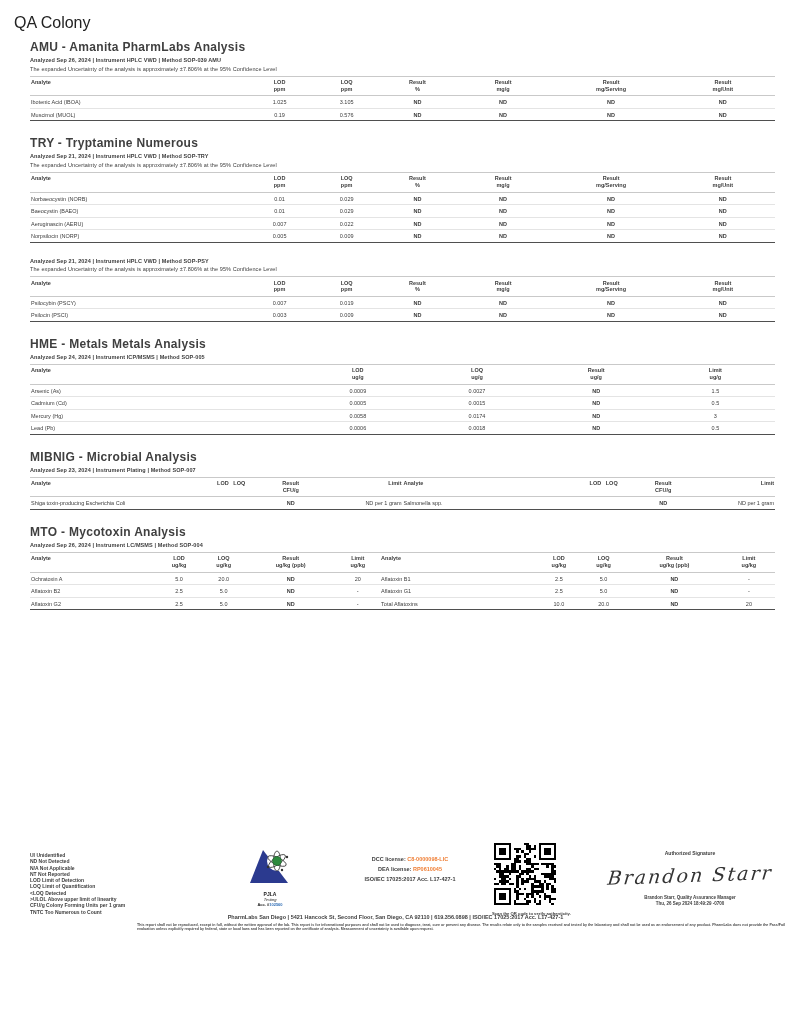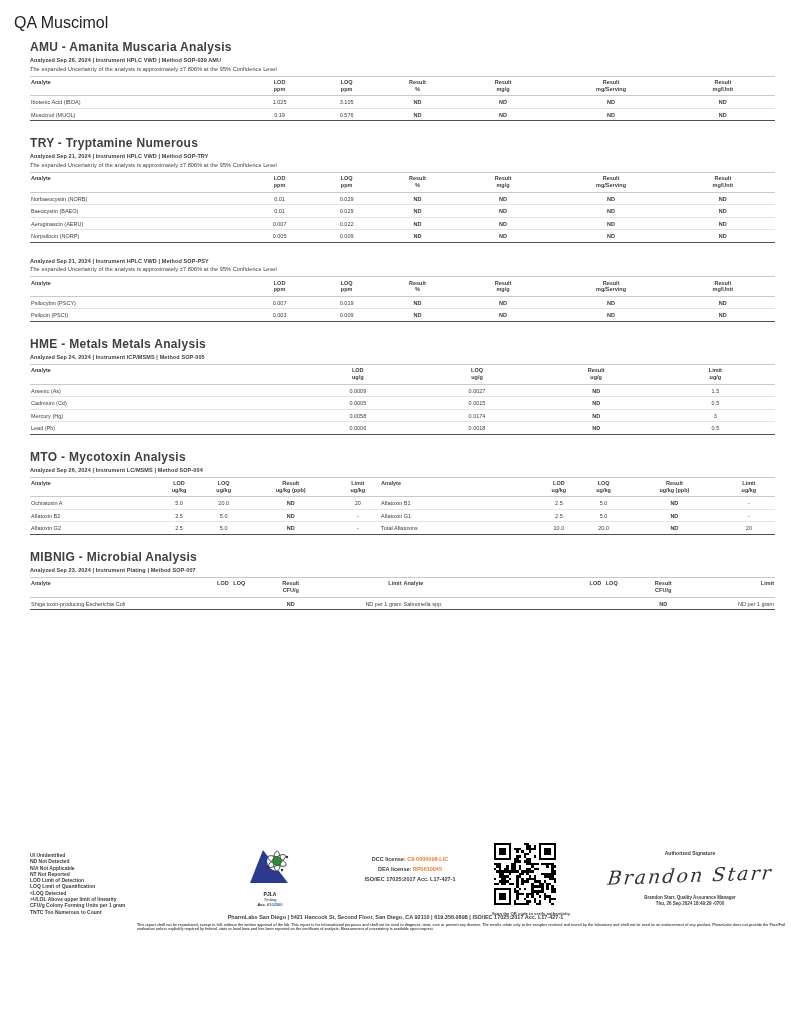--- a/index.html
+++ b/index.html
@@ -71,26 +71,26 @@
   .pw-word { font-size:21px; font-weight:bold; color:#1b75bc; line-height:22px; white-space:nowrap; letter-spacing:-0.5px; }
   .pw-word .pulse-svg { vertical-align:-2px; margin:0 -2px; }
   .pw-tag { font-size:5.4px; font-weight:bold; color:#3cb54a; letter-spacing:0.55px; margin-top:1px; white-space:nowrap; }
 </style>
 </head>
 <body>
 
 <div class="page">
 
   <div class="top-header">
-    <div class="qa-label">QA Muscimol</div>
+    <div class="qa-label">QA Colony</div>
   </div>
 
   <div class="sections">
     <section>
-      <div class="sec-title">AMU - Amanita Muscaria Analysis</div>
+      <div class="sec-title">AMU - Amanita PharmLabs Analysis</div>
       <div class="sec-meta">Analyzed Sep 26, 2024   |  Instrument HPLC VWD  | Method SOP-039 AMU</div>
       <div class="sec-unc">The expanded Uncertainty of the analysis is approximately ±7.806% at the 95% Confidence Level</div>
       <div data-table="sections.0.table">
           <table class="data-table">
             <colgroup>
               <col style="width: 29%;">
               <col style="width: 9%;">
               <col style="width: 9%;">
               <col style="width: 10%;">
               <col style="width: 13%;">
@@ -313,20 +313,65 @@
                 <td style="text-align: center;">0.0174</td>
                 <td class="nd" style="text-align: center;">ND</td>
                 <td style="text-align: center;">3</td>
               </tr>
               <tr>
                 <td style="text-align: left;">Lead (Pb)</td>
                 <td style="text-align: center;">0.0006</td>
                 <td style="text-align: center;">0.0018</td>
                 <td class="nd" style="text-align: center;">ND</td>
                 <td style="text-align: center;">0.5</td>
+              </tr>
+            </tbody>
+          </table>
+        </div>
+    </section>
+
+    <section>
+      <div class="sec-title">MIBNIG - Microbial Analysis</div>
+      <div class="sec-meta">Analyzed Sep 23, 2024  |  Instrument Plating  | Method SOP-007</div>
+      <div data-table="sections.4.table">
+          <table class="data-table">
+            <colgroup>
+              <col style="width: 23%;">
+              <col style="width: 8%;">
+              <col style="width: 8%;">
+              <col style="width: 11%;">
+              <col style="width: 23%;">
+              <col style="width: 8%;">
+              <col style="width: 8%;">
+              <col style="width: 11%;">
+            </colgroup>
+            <thead>
+              <tr>
+                <th style="text-align: left;">Analyte</th>
+                <th style="text-align: center;">LOD&nbsp;&nbsp;&nbsp;LOQ</th>
+                <th style="text-align: center;">Result
+CFU/g</th>
+                <th style="text-align: right;">Limit</th>
+                <th style="text-align: left;">Analyte</th>
+                <th style="text-align: center;">LOD&nbsp;&nbsp;&nbsp;LOQ</th>
+                <th style="text-align: center;">Result
+CFU/g</th>
+                <th style="text-align: right;">Limit</th>
+              </tr>
+            </thead>
+            <tbody>
+              <tr>
+                <td style="text-align: left;">Shiga toxin-producing Escherichia Coli</td>
+                <td style="text-align: center;"></td>
+                <td class="nd" style="text-align: center;">ND</td>
+                <td style="text-align: right;">ND per 1 gram</td>
+                <td style="text-align: left;">Salmonella spp.</td>
+                <td style="text-align: center;"></td>
+                <td class="nd" style="text-align: center;">ND</td>
+                <td style="text-align: right;">ND per 1 gram</td>
               </tr>
             </tbody>
           </table>
         </div>
     </section>
 
     <section>
       <div class="sec-title">MTO - Mycotoxin Analysis</div>
       <div class="sec-meta">Analyzed Sep 26, 2024  |  Instrument LC/MSMS  | Method SOP-004</div>
       <div data-table="sections.5.table">
@@ -394,65 +439,20 @@
                 <td style="text-align: left;">Aflatoxin G2</td>
                 <td style="text-align: center;">2.5</td>
                 <td style="text-align: center;">5.0</td>
                 <td class="nd" style="text-align: center;">ND</td>
                 <td style="text-align: center;">-</td>
                 <td style="text-align: left;">Total Aflatoxins</td>
                 <td style="text-align: center;">10.0</td>
                 <td style="text-align: center;">20.0</td>
                 <td class="nd" style="text-align: center;">ND</td>
                 <td style="text-align: center;">20</td>
-              </tr>
-            </tbody>
-          </table>
-        </div>
-    </section>
-
-    <section>
-      <div class="sec-title">MIBNIG - Microbial Analysis</div>
-      <div class="sec-meta">Analyzed Sep 23, 2024  |  Instrument Plating  | Method SOP-007</div>
-      <div data-table="sections.4.table">
-          <table class="data-table">
-            <colgroup>
-              <col style="width: 23%;">
-              <col style="width: 8%;">
-              <col style="width: 8%;">
-              <col style="width: 11%;">
-              <col style="width: 23%;">
-              <col style="width: 8%;">
-              <col style="width: 8%;">
-              <col style="width: 11%;">
-            </colgroup>
-            <thead>
-              <tr>
-                <th style="text-align: left;">Analyte</th>
-                <th style="text-align: center;">LOD&nbsp;&nbsp;&nbsp;LOQ</th>
-                <th style="text-align: center;">Result
-CFU/g</th>
-                <th style="text-align: right;">Limit</th>
-                <th style="text-align: left;">Analyte</th>
-                <th style="text-align: center;">LOD&nbsp;&nbsp;&nbsp;LOQ</th>
-                <th style="text-align: center;">Result
-CFU/g</th>
-                <th style="text-align: right;">Limit</th>
-              </tr>
-            </thead>
-            <tbody>
-              <tr>
-                <td style="text-align: left;">Shiga toxin-producing Escherichia Coli</td>
-                <td style="text-align: center;"></td>
-                <td class="nd" style="text-align: center;">ND</td>
-                <td style="text-align: right;">ND per 1 gram</td>
-                <td style="text-align: left;">Salmonella spp.</td>
-                <td style="text-align: center;"></td>
-                <td class="nd" style="text-align: center;">ND</td>
-                <td style="text-align: right;">ND per 1 gram</td>
               </tr>
             </tbody>
           </table>
         </div>
     </section>
   </div>
 </div>
 
 <div class="footer">
 

